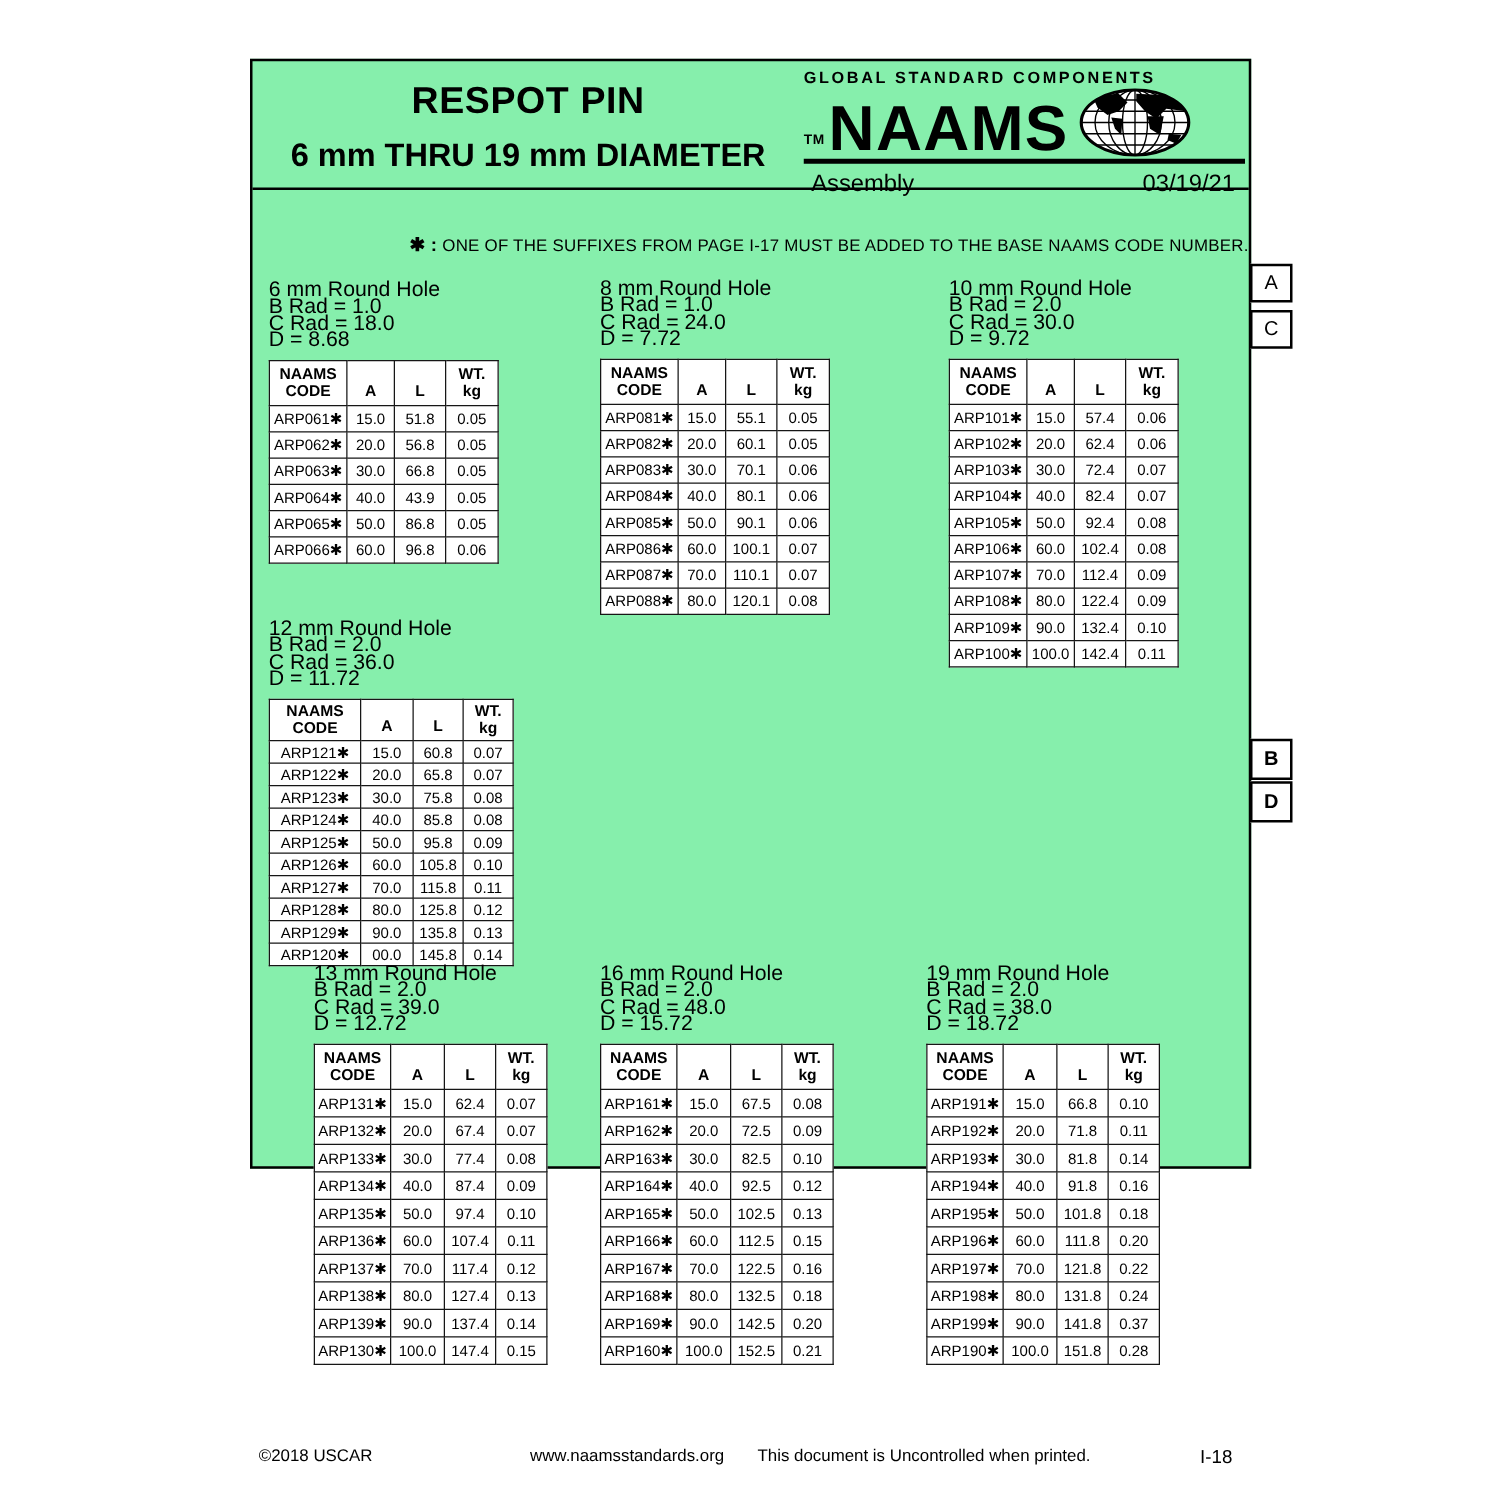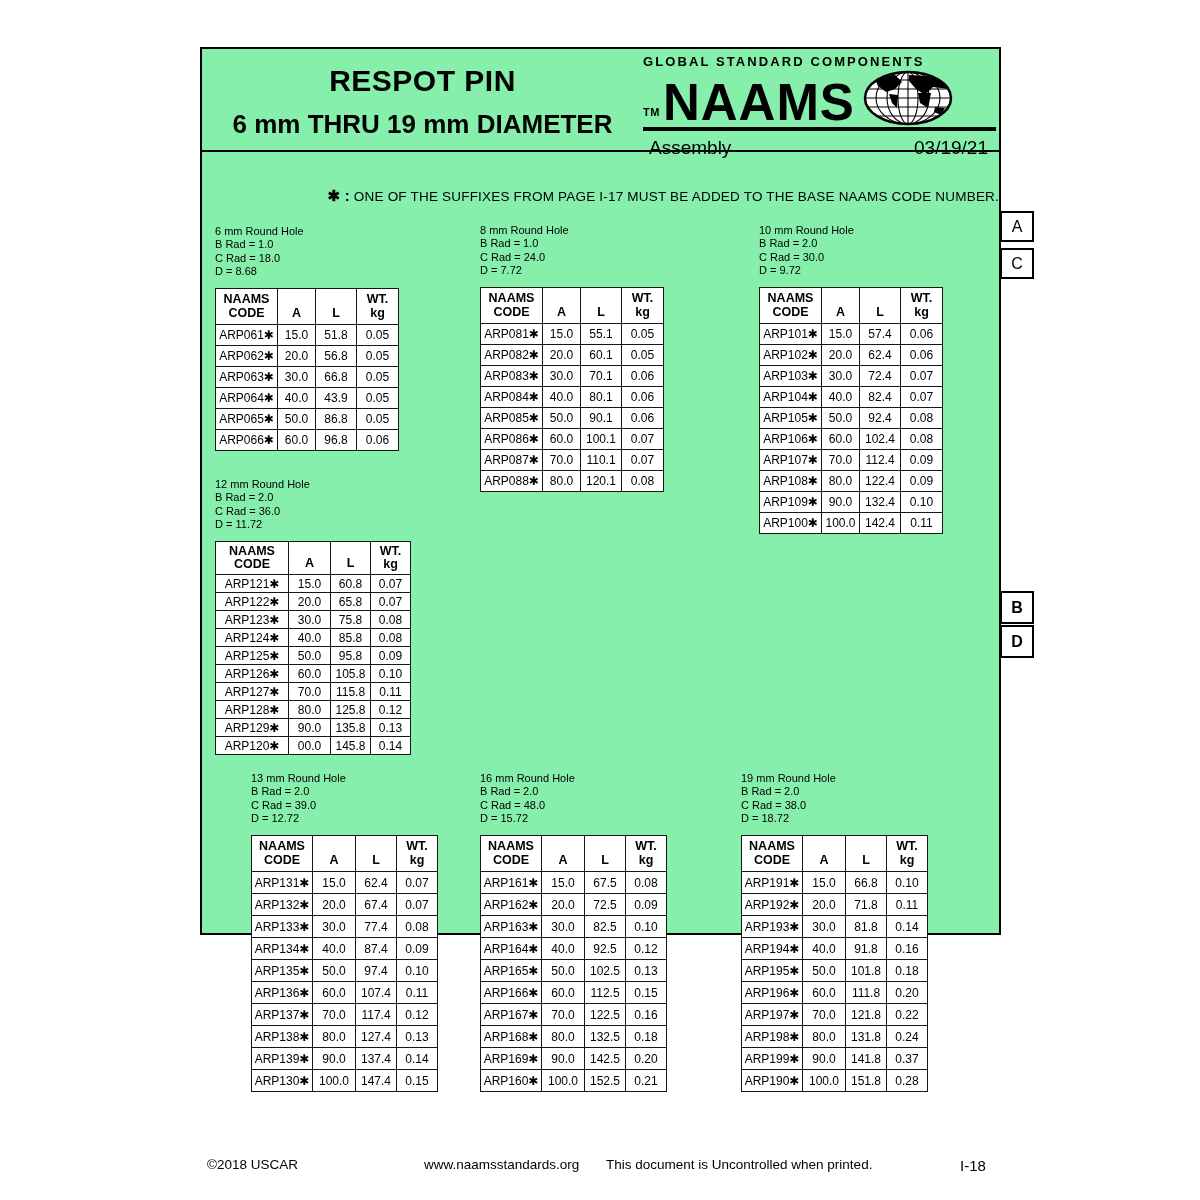--- a/index.html
+++ b/index.html
@@ -37,26 +37,26 @@
 
   
   .note { position: absolute; top: 125px; width: 100%; text-align: right; font-size: 13.5px; letter-spacing: 0.2px; margin-top: 13px; }
   .note .marker { font-weight: bold; font-size: 15px; }
 
   
   .tbl-block { position: absolute; }
   #t0 { left: 13px; top: 176px; }
   #t1 { left: 278px; top: 175px; }
   #t2 { left: 557px; top: 175px; }
-  #t3 { left: 13px; top: 429px; }
+  #t3 { left: 13px; top: 447px; }
   #t4 { left: 13px; top: 723px; padding-left: 36px; }
   #t5 { left: 278px; top: 723px; }
   #t6 { left: 539px; top: 723px; }
 
-  .tbl-info { font-size: 11px; line-height: 13.4px; height: 54px; margin-bottom: 9px; }
+  .tbl-info { font-size: 17px; line-height: 13.4px; height: 54px; margin-bottom: 9px; }
 
   table { border-collapse: collapse; table-layout: fixed; background: #fff; }
   table, th, td { border: 1.5px solid #161616; }
   th { font-size: 12.5px; font-weight: bold; text-align: center; }
   th.two { line-height: 13.5px; padding: 4px 2px; }
   th.single { vertical-align: bottom; padding-bottom: 4px; }
   td { font-size: 12px; text-align: center; line-height: 14px; padding: 3px 1px; }
 
   .tbl-std .c-code { width: 62px; } .tbl-std .c-a { width: 38px; }
   .tbl-std .c-l { width: 41px; }  .tbl-std .c-wt { width: 42px; }

